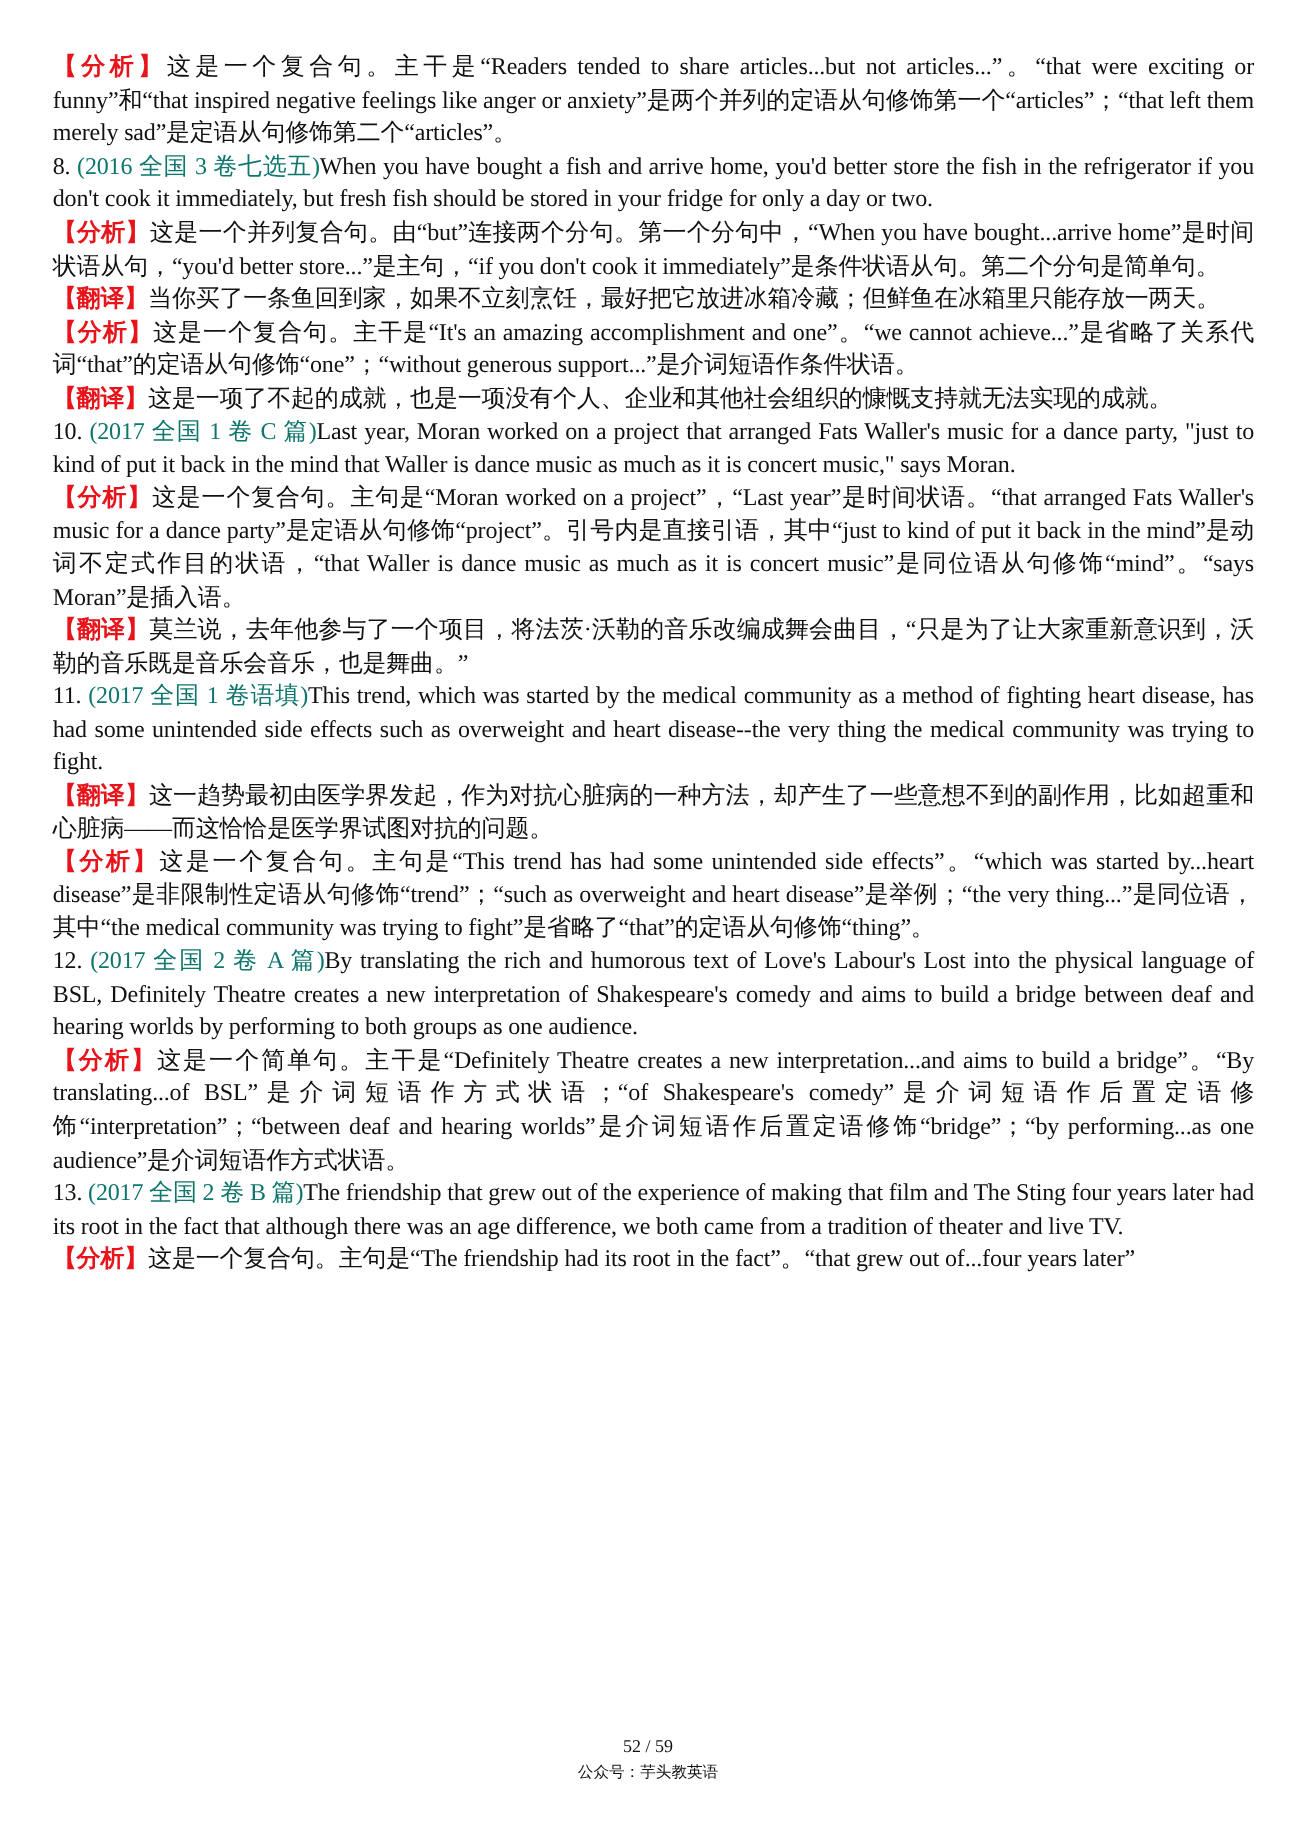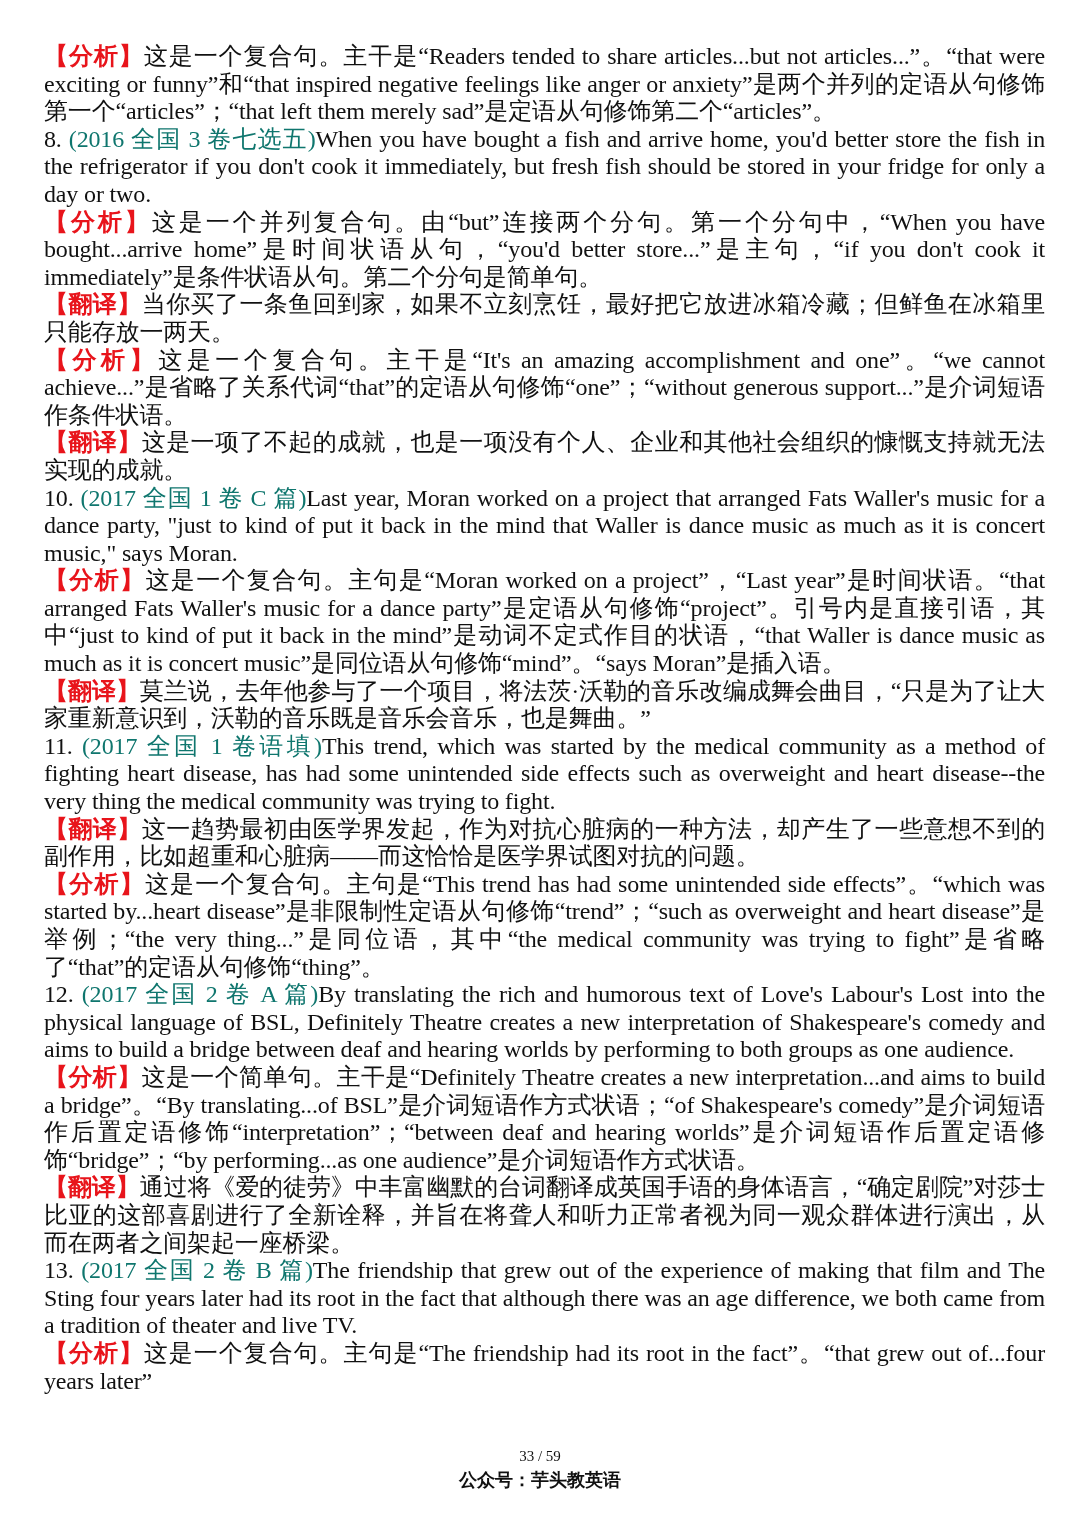--- a/index.html
+++ b/index.html
@@ -1,26 +1,26 @@
 <!DOCTYPE html>
 <html><head>
 <meta charset="utf-8">
 <style>
   html, body { margin: 0; padding: 0; background: #ffffff; }
   body { width: 1080px; height: 1527px; position: relative; overflow: hidden;
          font-family: "Liberation Serif", "DejaVu Serif", serif; color: #111; }
   .page { position: absolute; left: 44px; top: 43px; width: 1001px; }
-  .para { font-size: 24px; line-height: 27.6px; text-align: justify; text-align-last: left;
+  .para { font-size: 20px; line-height: 27.6px; text-align: justify; text-align-last: left;
           margin: 0; letter-spacing: -0.15px; }
   .tag { color: #e8141b; font-weight: bold; }
   .src { color: #0f766e; }
   .footer { position: absolute; left: 0; width: 1080px; text-align: center;
             font-family: "Liberation Serif", "DejaVu Serif", serif; color: #111; }
   .pageno { top: 1448px; font-size: 15px; }
-  .account { top: 1468px; font-size: 18px; font-weight: bold; }
+  .account { top: 1468px; font-size: 13px; }
 </style>
 </head>
 <body>
 
 <div class="page">
 
   <p class="para"><span class="tag">【分析】</span><span>这是一个复合句。主干是“Readers tended to share articles...but not articles...”。“that were exciting or funny”和“that inspired negative feelings like anger or anxiety”是两个并列的定语从句修饰第一个“articles”；“that left them merely sad”是定语从句修饰第二个“articles”。</span></p>
 
   <p class="para"><span>8. </span><span class="src">(2016 全国  3 卷七选五)</span><span>When you have bought a fish and arrive home, you'd better store the fish in the refrigerator if you don't cook it immediately, but fresh fish should be stored in your fridge for only a day or two.</span></p>
   <p class="para"><span class="tag">【分析】</span><span>这是一个并列复合句。由“but”连接两个分句。第一个分句中，“When you have bought...arrive home”是时间状语从句，“you'd better store...”是主句，“if you don't cook it immediately”是条件状语从句。第二个分句是简单句。</span></p>
@@ -32,21 +32,20 @@
   <p class="para"><span>10. </span><span class="src">(2017 全国  1 卷  C 篇)</span><span>Last year, Moran worked on a project that arranged Fats Waller's music for a dance party, "just to kind of put it back in the mind that Waller is dance music as much as it is concert music," says Moran.</span></p>
   <p class="para"><span class="tag">【分析】</span><span>这是一个复合句。主句是“Moran worked on a project”，“Last year”是时间状语。“that arranged Fats Waller's music for a dance party”是定语从句修饰“project”。引号内是直接引语，其中“just to kind of put it back in the mind”是动词不定式作目的状语，“that Waller is dance music as much as it is concert music”是同位语从句修饰“mind”。“says Moran”是插入语。</span></p>
   <p class="para"><span class="tag">【翻译】</span><span>莫兰说，去年他参与了一个项目，将法茨·沃勒的音乐改编成舞会曲目，“只是为了让大家重新意识到，沃勒的音乐既是音乐会音乐，也是舞曲。”</span></p>
 
   <p class="para"><span>11. </span><span class="src">(2017 全国  1 卷语填)</span><span>This trend, which was started by the medical community as a method of fighting heart disease, has had some unintended side effects such as overweight and heart disease--the very thing the medical community was trying to fight.</span></p>
   <p class="para"><span class="tag">【翻译】</span><span>这一趋势最初由医学界发起，作为对抗心脏病的一种方法，却产生了一些意想不到的副作用，比如超重和心脏病——而这恰恰是医学界试图对抗的问题。</span></p>
   <p class="para"><span class="tag">【分析】</span><span>这是一个复合句。主句是“This trend has had some unintended side effects”。“which was started by...heart disease”是非限制性定语从句修饰“trend”；“such as overweight and heart disease”是举例；“the very thing...”是同位语，其中“the medical community was trying to fight”是省略了“that”的定语从句修饰“thing”。</span></p>
 
   <p class="para"><span>12. </span><span class="src">(2017 全国  2 卷  A 篇)</span><span>By translating the rich and humorous text of Love's Labour's Lost into the physical language of BSL, Definitely Theatre creates a new interpretation of Shakespeare's comedy and aims to build a bridge between deaf and hearing worlds by performing to both groups as one audience.</span></p>
   <p class="para"><span class="tag">【分析】</span><span>这是一个简单句。主干是“Definitely Theatre creates a new interpretation...and aims to build a bridge”。“By translating...of BSL”是介词短语作方式状语；“of Shakespeare's comedy”是介词短语作后置定语修饰“interpretation”；“between deaf and hearing worlds”是介词短语作后置定语修饰“bridge”；“by performing...as one audience”是介词短语作方式状语。</span></p>
-  <p class="para"><span class="tag">【翻译】</span><span>通过将《爱的徒劳》中丰富幽默的台词翻译成英国手语的身体语言，“确定剧院”对莎士比亚的这部喜剧进行了全新诠释，并旨在将聋人和听力正常者视为同一观众群体进行演出，从而在两者之间架起一座桥梁。</span></p>
 
   <p class="para"><span>13. </span><span class="src">(2017 全国  2 卷  B 篇)</span><span>The friendship that grew out of the experience of making that film and The Sting four years later had its root in the fact that although there was an age difference, we both came from a tradition of theater and live TV.</span></p>
   <p class="para"><span class="tag">【分析】</span><span>这是一个复合句。主句是“The friendship had its root in the fact”。“that grew out of...four years later”</span></p>
 
 </div>
 
-<div class="footer pageno">33 / 59</div>
+<div class="footer pageno">52 / 59</div>
 <div class="footer account">公众号：芋头教英语</div>
 
 </body></html>

